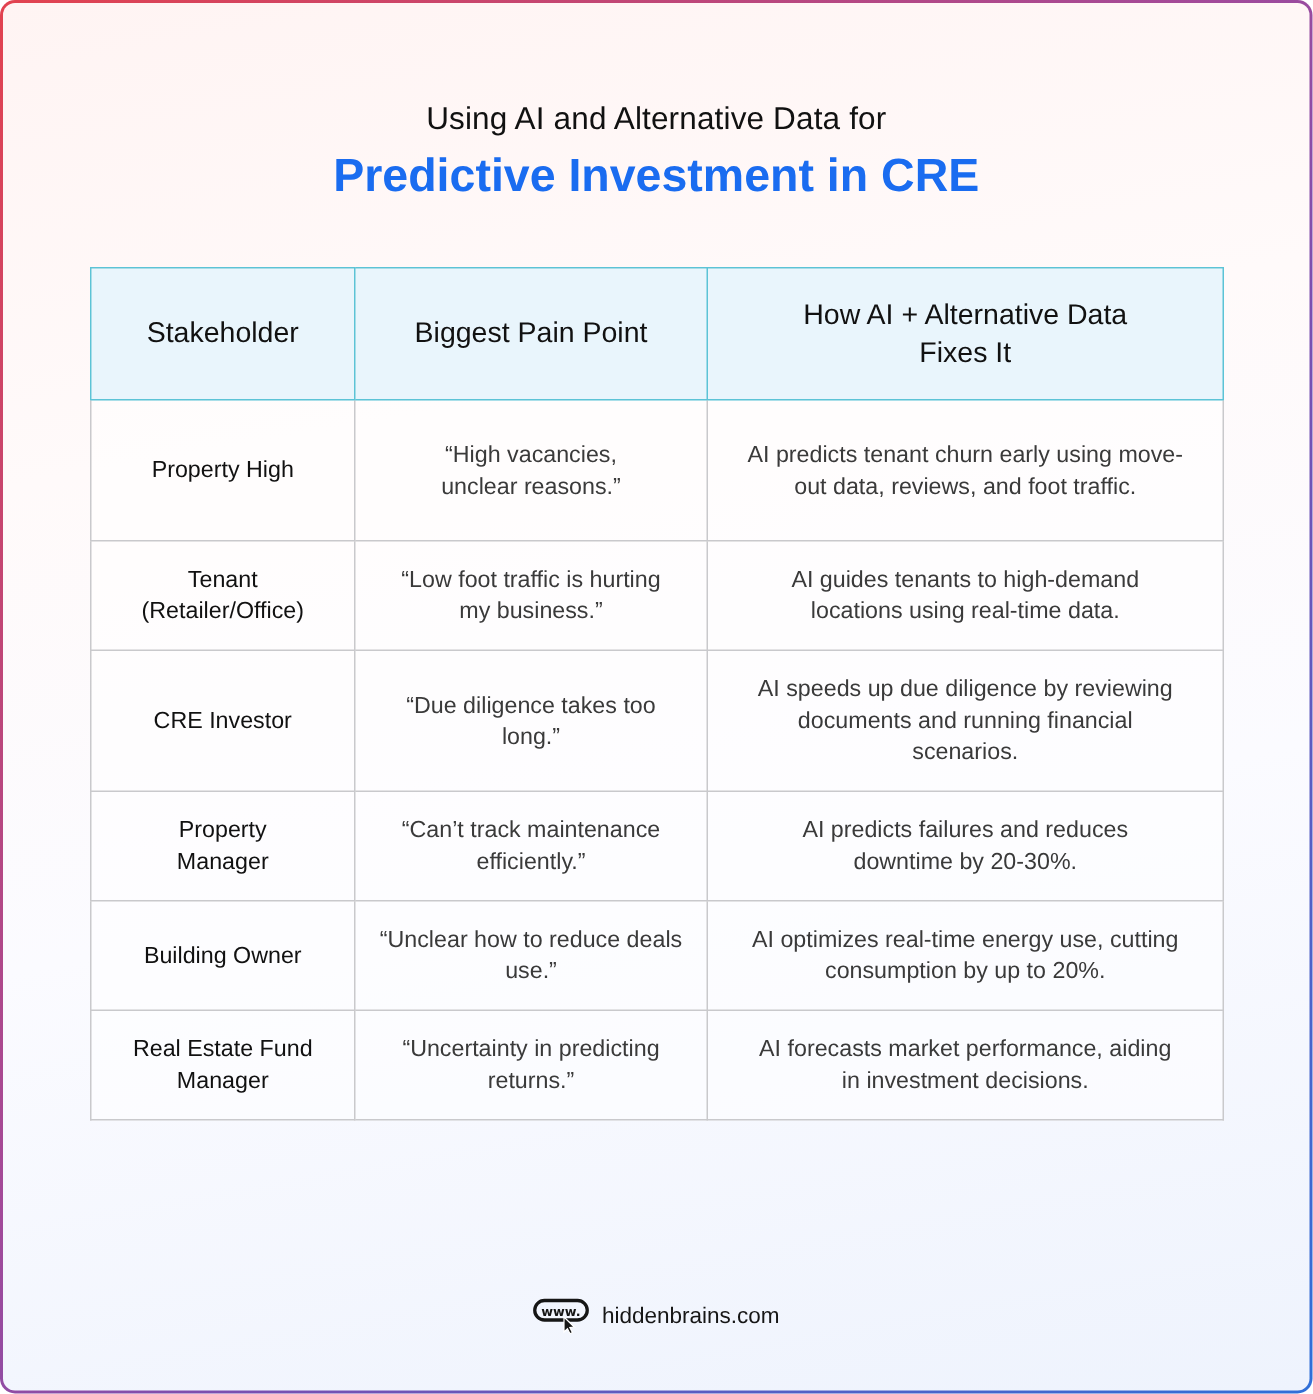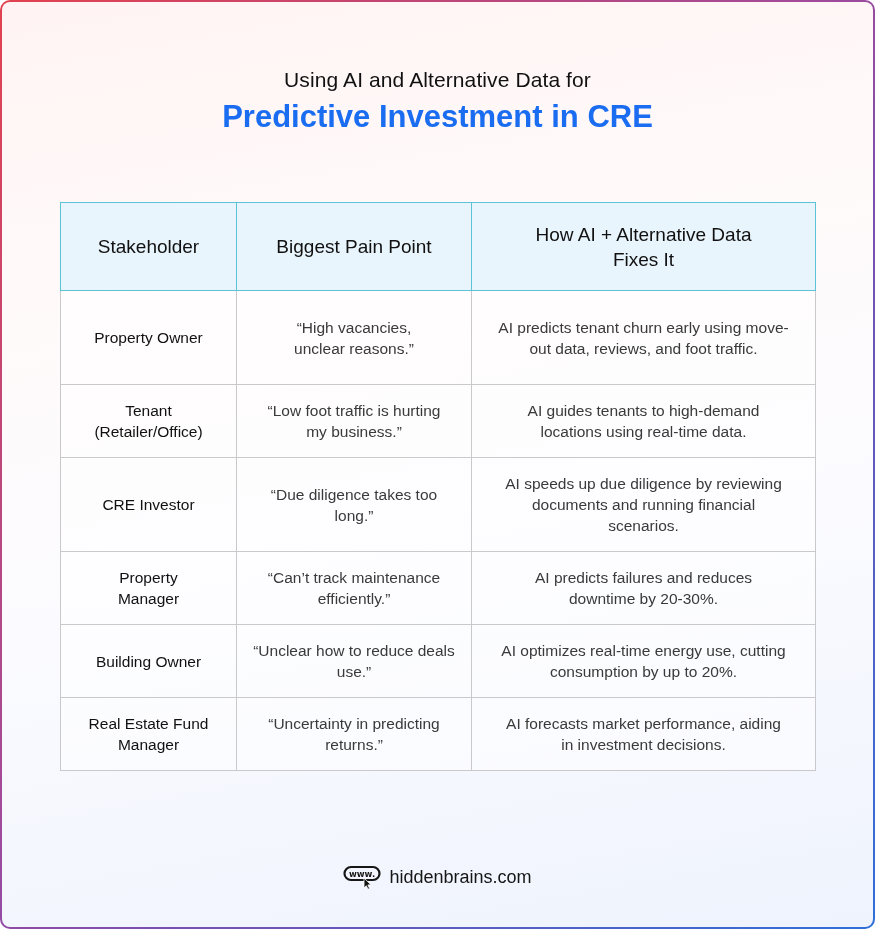--- a/index.html
+++ b/index.html
@@ -29,21 +29,21 @@
   }
   .title-line1 {
     font-size: 21px; color: #111111; font-weight: 400;
     line-height: 40px; letter-spacing: 0.1px;
   }
   .title-line2 {
     font-size: 31px; color: #1a6cf0; font-weight: 700;
     line-height: 40px; margin-top: -3px;
   }
   table {
-    position: absolute; left: 58px; top: 200px;
+    position: absolute; left: 58px; top: 176px;
     border-collapse: collapse;
     table-layout: fixed;
     width: 755px;
   }
   th, td {
     text-align: center; vertical-align: middle;
     padding: 0 12px;
   }
   th {
     background: #e9f5fc;
@@ -60,21 +60,21 @@
   col.c1 { width: 176px; }
   col.c2 { width: 235px; }
   col.c3 { width: 344px; }
   tr.h94 td { height: 93px; }
   tr.h73 td { height: 72px; }
   .footer {
     position: absolute; left: 0; top: 862px; width: 871px;
     display: flex; justify-content: center; align-items: center;
     gap: 8px;
   }
-  .footer-text { font-size: 18px; color: #161616; }
+  .footer-text { font-size: 15px; color: #161616; }
   .www-icon { width: 38px; height: 26px; display: inline-block; }
 </style>
 </head>
 <body>
 
 <div class="frame">
   <div class="inner">
 
     <div class="title">
       <div class="title-line1">Using AI and Alternative Data for</div>
@@ -89,21 +89,21 @@
         </colgroup>
       <thead>
         <tr>
           <th>Stakeholder</th>
           <th>Biggest Pain Point</th>
           <th style="padding:0 40px;">How AI + Alternative Data Fixes It</th>
         </tr>
       </thead>
       <tbody>
         <tr class="h94">
-          <td class="stake">Property Owner</td>
+          <td class="stake">Property High</td>
           <td style="padding:0 40px;">“High vacancies, unclear reasons.”</td>
           <td style="padding:0 20px;">AI predicts tenant churn early using move-out data, reviews, and foot traffic.</td>
         </tr>
         <tr class="h73">
           <td class="stake" style="padding:0 18px;">Tenant (Retailer/Office)</td>
           <td style="padding:0 30px;">“Low foot traffic is hurting my business.”</td>
           <td style="padding:0 24px;">AI guides tenants to high-demand locations using real-time data.</td>
         </tr>
         <tr class="h94">
           <td class="stake">CRE Investor</td>

